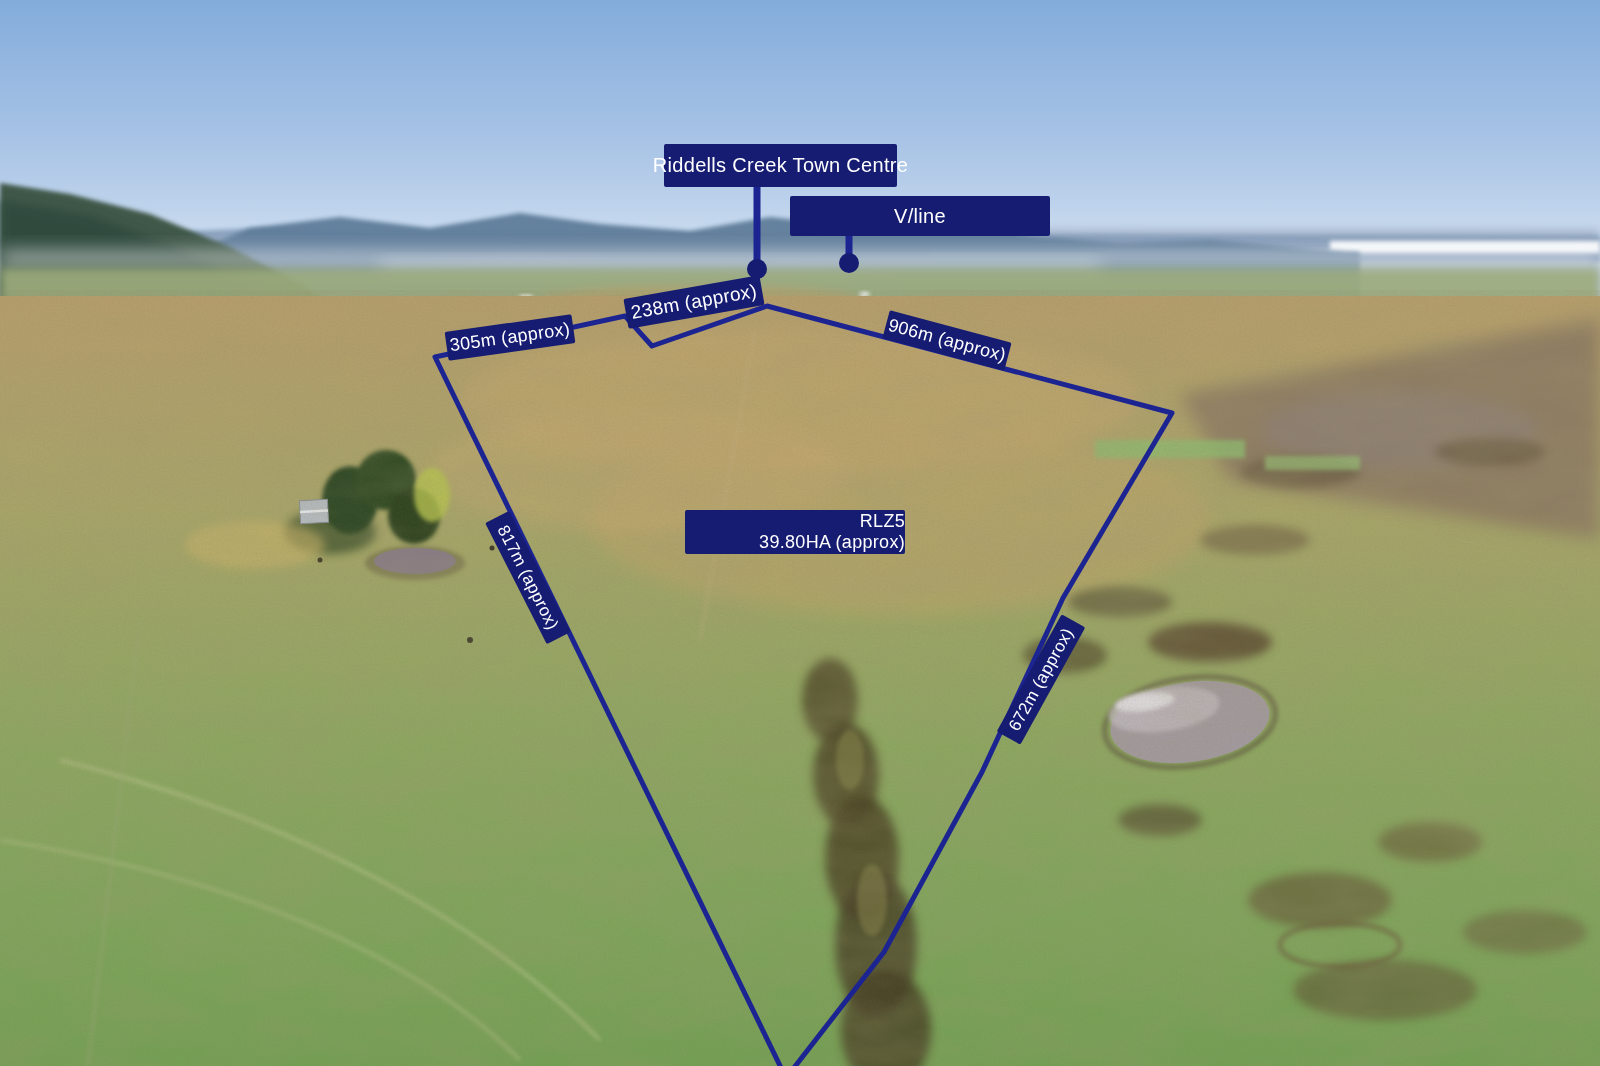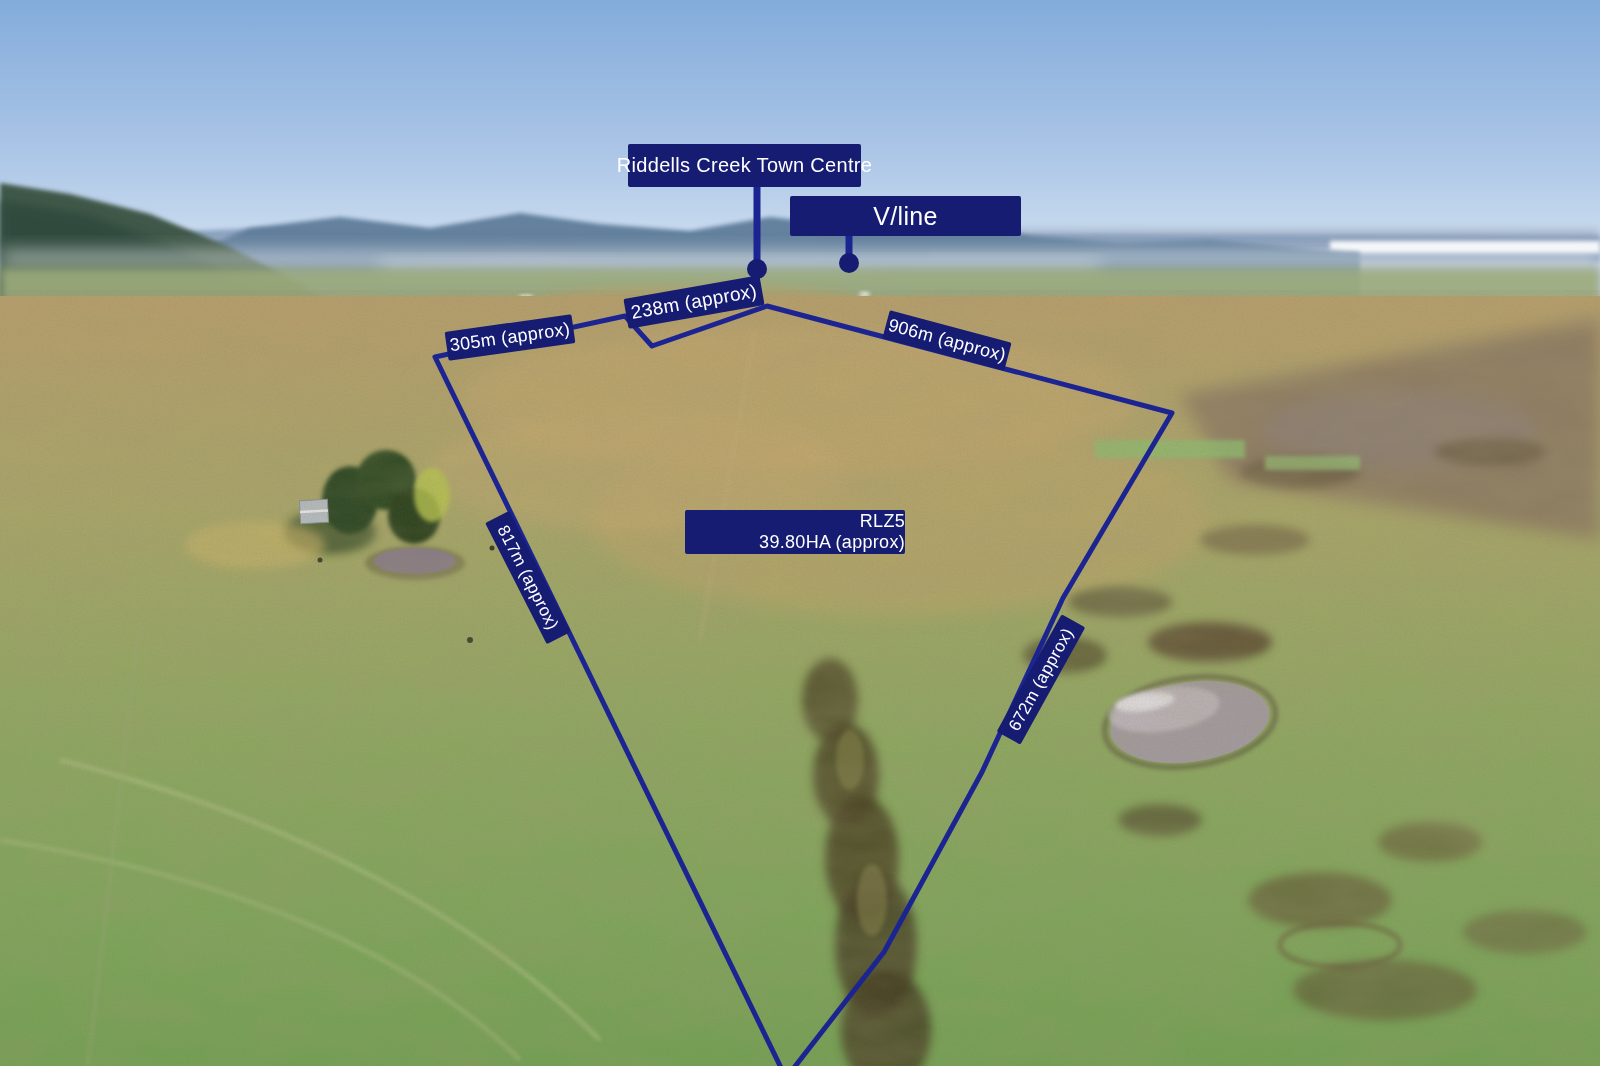--- a/index.html
+++ b/index.html
@@ -4,22 +4,22 @@
 <style>
   html,body{margin:0;padding:0;background:#222;}
   .scene{position:relative;width:1600px;height:1066px;overflow:hidden;
          font-family:"Liberation Sans",sans-serif;}
   .scene svg{position:absolute;left:0;top:0;display:block;}
   
   .chip{position:absolute;display:flex;align-items:center;justify-content:center;
         background:var(--label-bg,#151c72);color:var(--label-text,#ffffff);
         letter-spacing:.3px;white-space:nowrap;border-radius:2px;
         font-family:"Liberation Sans",sans-serif;}
-  .chip-town{left:628px;top:144px;width:233px;height:43px;font-size:20px;}
-  .chip-vline{left:790px;top:196px;width:231px;height:40px;font-size:25px;}
+  .chip-town{left:664px;top:144px;width:233px;height:43px;font-size:20px;}
+  .chip-vline{left:790px;top:196px;width:260px;height:40px;font-size:20px;}
   .chip-238{left:625px;top:287px;width:138px;height:30px;font-size:19px;transform:rotate(-10deg);}
   .chip-305{left:446px;top:323px;width:128px;height:29px;font-size:18px;transform:rotate(-8deg);}
   .chip-906{left:884px;top:326px;width:126px;height:29px;font-size:18px;transform:rotate(15deg);}
   .chip-817{left:460px;top:564px;width:136px;height:27px;font-size:17px;transform:rotate(63deg);}
   .chip-672{left:974px;top:666px;width:134px;height:27px;font-size:17px;transform:rotate(-61deg);}
   .chip-zone{left:685px;top:510px;width:220px;height:44px;font-size:18px;
              flex-direction:column;line-height:21px;align-items:flex-end;}
   .overlay-shape{stroke:var(--boundary,#1c2492);}
   .overlay-fill{fill:var(--label-bg,#151c72);}
 </style>

